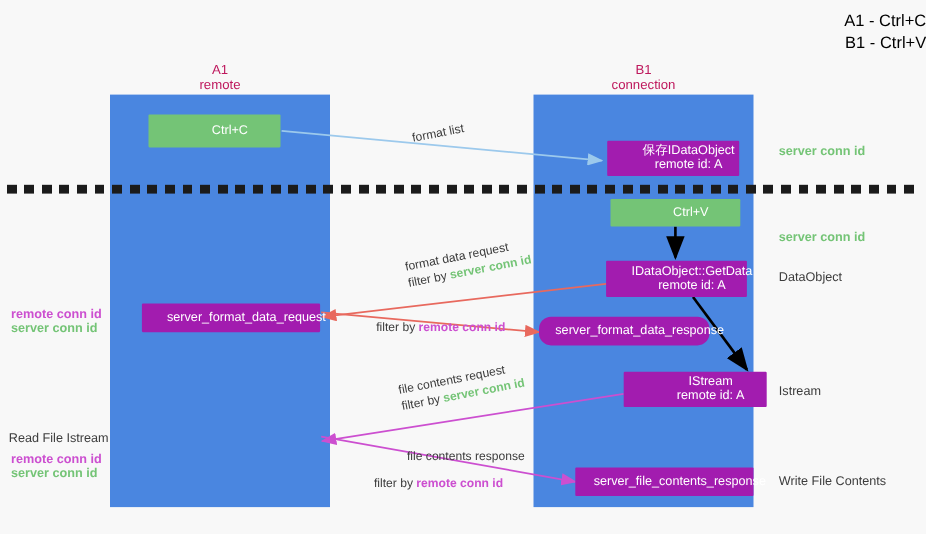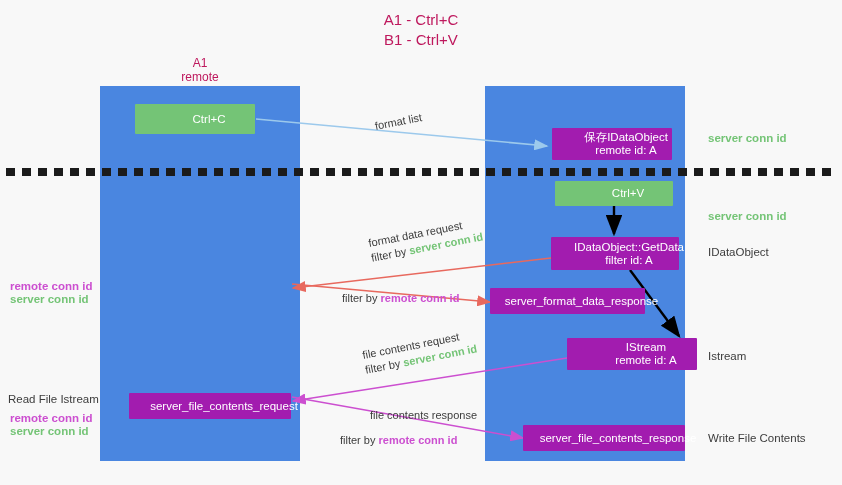--- a/index.html
+++ b/index.html
@@ -12,23 +12,23 @@
     width: 842px;
     height: 485px;
     background: #f8f8f8;
     font-family: "Liberation Sans", sans-serif;
     overflow: hidden;
   }
   .title {
     position: absolute;
     left: 0; right: 0;
     top: 10px;
-    text-align: center;
+    text-align: right;
     font-size: 15px;
-    color: #be185d;
+    color: #000000;
     line-height: 20px;
     white-space: pre-line;
   }
   .col-band {
     position: absolute;
     top: 86px;
     width: 200px;
     height: 375px;
     background: #4a86e0;
   }
@@ -109,20 +109,22 @@
 <div id="canvas">
 
   <div class="title">A1 - Ctrl+C
 B1 - Ctrl+V</div>
 
   <div class="col-band" id="band-a1"></div>
   <div class="col-band" id="band-b1"></div>
 
   <div class="col-header" id="hdr-a1">A1
 remote</div>
+  <div class="col-header" id="hdr-b1">B1
+connection</div>
 
   <svg class="wires">
     <defs>
       <marker id="ah-blue" markerWidth="9" markerHeight="7" refX="8" refY="3.5" orient="auto">
         <polygon points="0 0, 9 3.5, 0 7" fill="#9cc9ec"></polygon>
       </marker>
       <marker id="ah-red" markerWidth="9" markerHeight="7" refX="8" refY="3.5" orient="auto">
         <polygon points="0 0, 9 3.5, 0 7" fill="#e8695e"></polygon>
       </marker>
       <marker id="ah-mag" markerWidth="9" markerHeight="7" refX="8" refY="3.5" orient="auto">
@@ -151,35 +153,35 @@
   <div class="divider"></div>
 
   <div class="node green" style="left:135px; top:104px; width:120px; height:30px;">Ctrl+C</div>
 
   <div class="node orange" style="left:552px; top:128px; width:120px; height:32px;">保存IDataObject
 remote id: A</div>
 
   <div class="node green" style="left:555px; top:181px; width:118px; height:25px;">Ctrl+V</div>
 
   <div class="node orange" style="left:551px; top:237px; width:128px; height:33px;">IDataObject::GetData
-filter id: A</div>
+remote id: A</div>
 
   <div class="node orange" style="left:567px; top:338px; width:130px; height:32px;">IStream
 remote id: A</div>
 
-
-  <div class="node orange" style="left:490px; top:288px; width:155px; height:26px;">server_format_data_response</div>
-
-  <div class="node orange" style="left:129px; top:393px; width:162px; height:26px;">server_file_contents_request</div>
+  <div class="node orange" style="left:129px; top:276px; width:162px; height:26px;">server_format_data_request</div>
+
+  <div class="node orange" style="left:490px; top:288px; width:155px; height:26px;border-radius:11px;">server_format_data_response</div>
+
 
   <div class="node orange" style="left:523px; top:425px; width:162px; height:26px;">server_file_contents_response</div>
 
   <div class="side-label green" style="left:708px; top:132px;">server conn id</div>
   <div class="side-label green" style="left:708px; top:210px;">server conn id</div>
-  <div class="side-label dark" style="left:708px; top:246px;">IDataObject</div>
+  <div class="side-label dark" style="left:708px; top:246px;">DataObject</div>
   <div class="side-label dark" style="left:708px; top:350px;">Istream</div>
   <div class="side-label dark" style="left:708px; top:432px;">Write File Contents</div>
 
   <div class="side-label magenta" style="left:10px; top:280px;">remote conn id</div>
   <div class="side-label green" style="left:10px; top:293px;">server conn id</div>
 
   <div class="side-label dark" style="left:8px; top:393px;">Read File Istream</div>
   <div class="side-label magenta" style="left:10px; top:412px;">remote conn id</div>
   <div class="side-label green" style="left:10px; top:425px;">server conn id</div>
 

